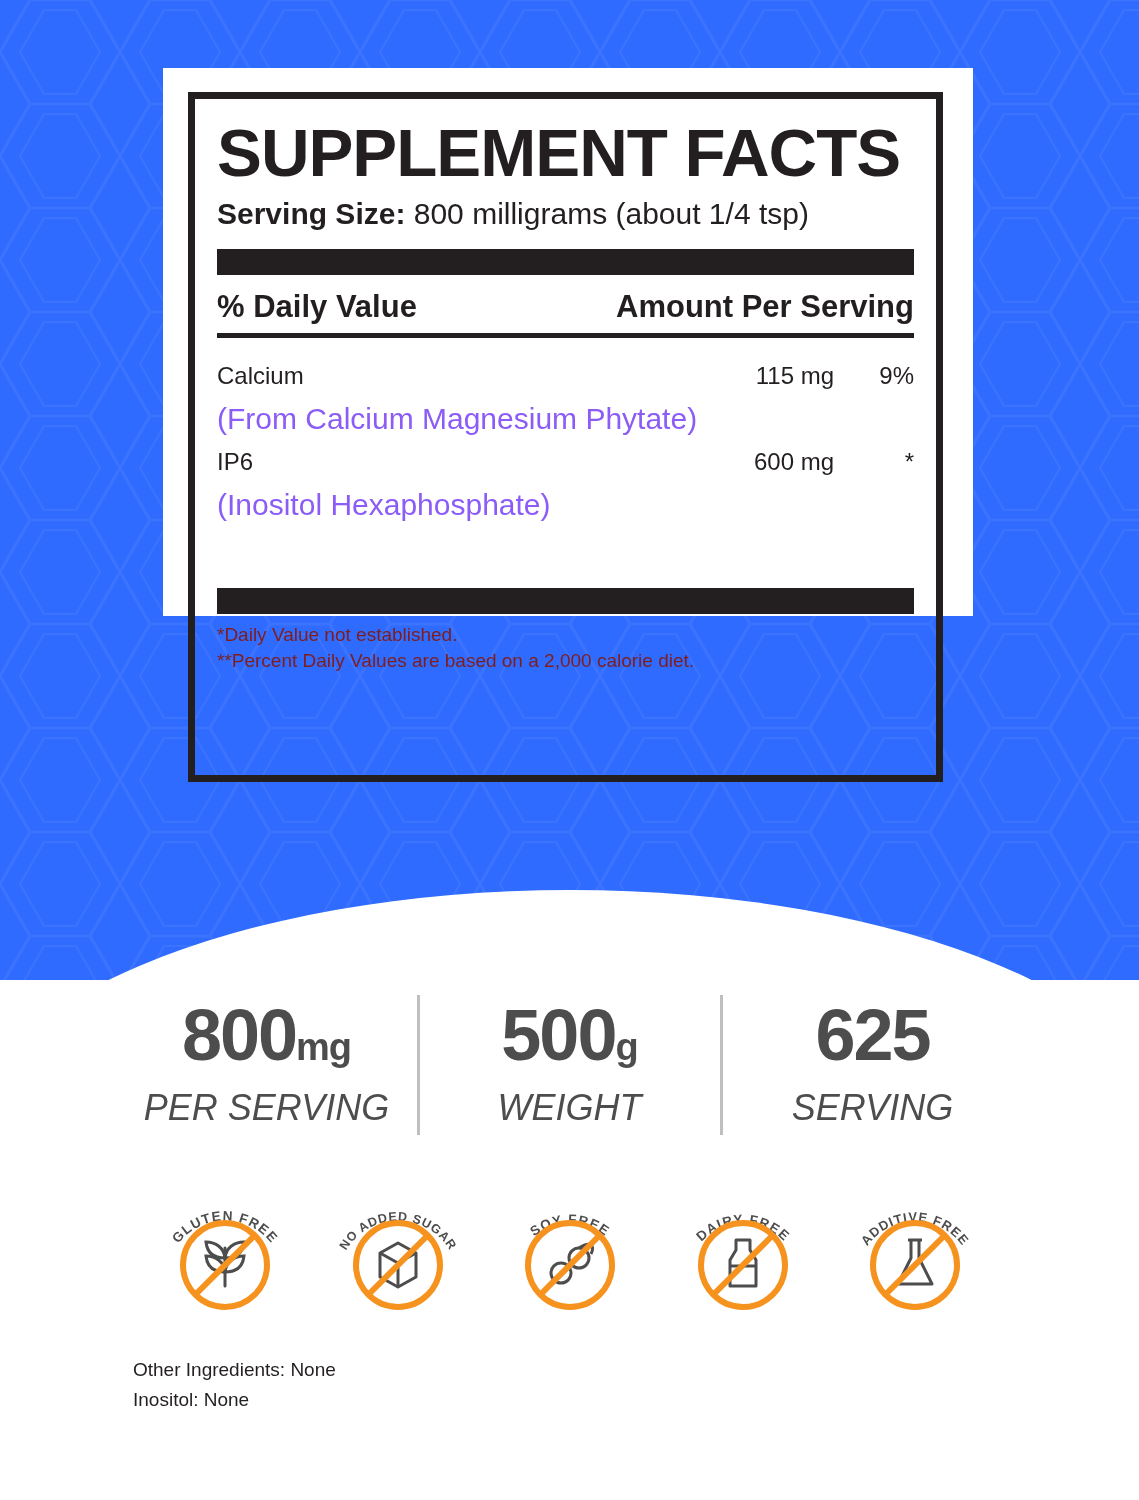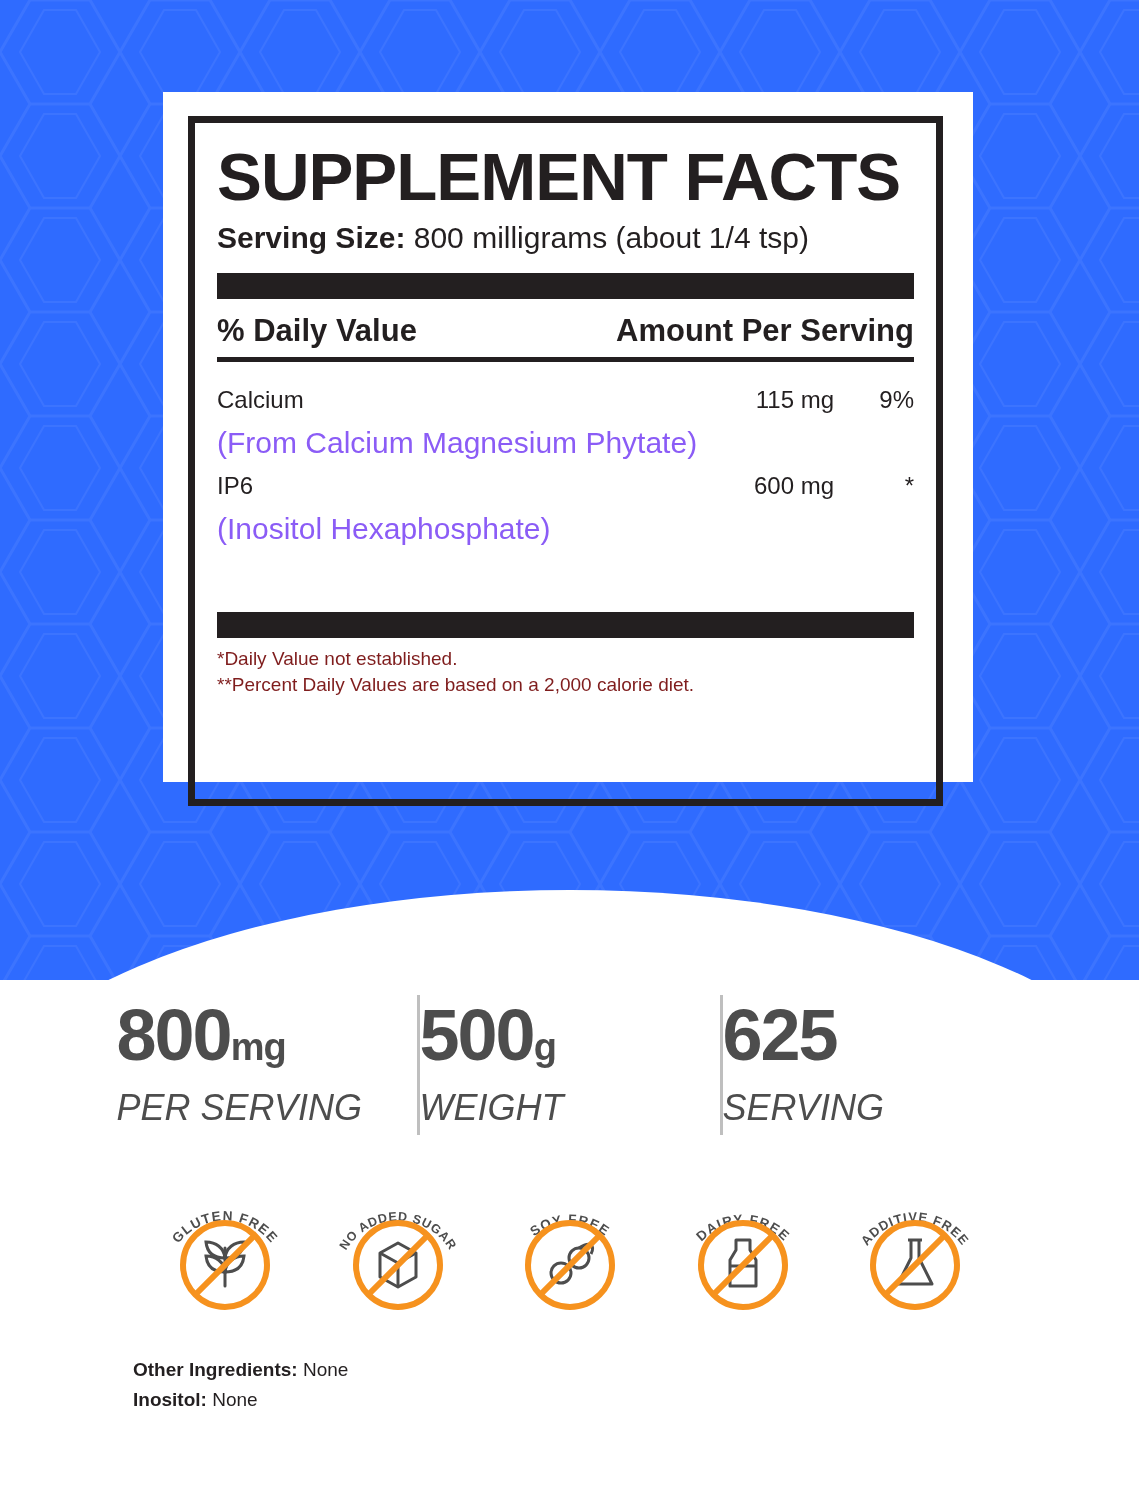--- a/index.html
+++ b/index.html
@@ -40,23 +40,22 @@
     background: #ffffff;
     border-radius: 50% 50% 0 0 / 100% 100% 0 0;
   }
 
   
   .facts-card {
     position: absolute;
     left: 163px;
     top: 68px;
     width: 810px;
-    height: 690px;
+    height: 548px;
     background: #ffffff;
-    margin-top: 24px;
   }
   .facts-inner {
     position: absolute;
     left: 25px;
     top: 24px;
     width: 755px;
     height: 690px;
     border: 7px solid #231f20;
     box-sizing: border-box;
     padding: 10px 22px 0 22px;
@@ -143,21 +142,21 @@
     top: 985px;
     left: 0;
     width: 1139px;
     height: 160px;
     display: flex;
     justify-content: center;
     align-items: center;
   }
   .stat {
     width: 300px;
-    text-align: left;
+    text-align: center;
     color: #4d4d4d;
   }
   .stat-value {
     font-weight: bold;
     font-size: 72px;
     line-height: 74px;
     letter-spacing: -2px;
   }
   .stat-value .unit {
     font-size: 38px;
@@ -194,21 +193,21 @@
 
   
   .other {
     position: absolute;
     left: 133px;
     top: 1355px;
     font-size: 19px;
     color: #231f20;
     line-height: 30px;
   }
-  .other b { font-weight: bold; }
+  .other b { font-weight: normal; }
 </style>
 </head>
 <body>
 
 <div class="blue-panel">
   <svg class="blue-pattern" width="1139" height="980" viewBox="0 0 1139 980" preserveAspectRatio="none">
     <defs>
       <pattern id="hex" width="120" height="104" patternUnits="userSpaceOnUse">
         <path d="M0 52 L30 0 L90 0 L120 52 L90 104 L30 104 Z" fill="none" stroke="#4a7dff" stroke-width="3"></path>
         <path d="M20 52 L44 10 L76 10 L100 52 L76 94 L44 94 Z" fill="none" stroke="#4a7dff" stroke-width="2"></path>

